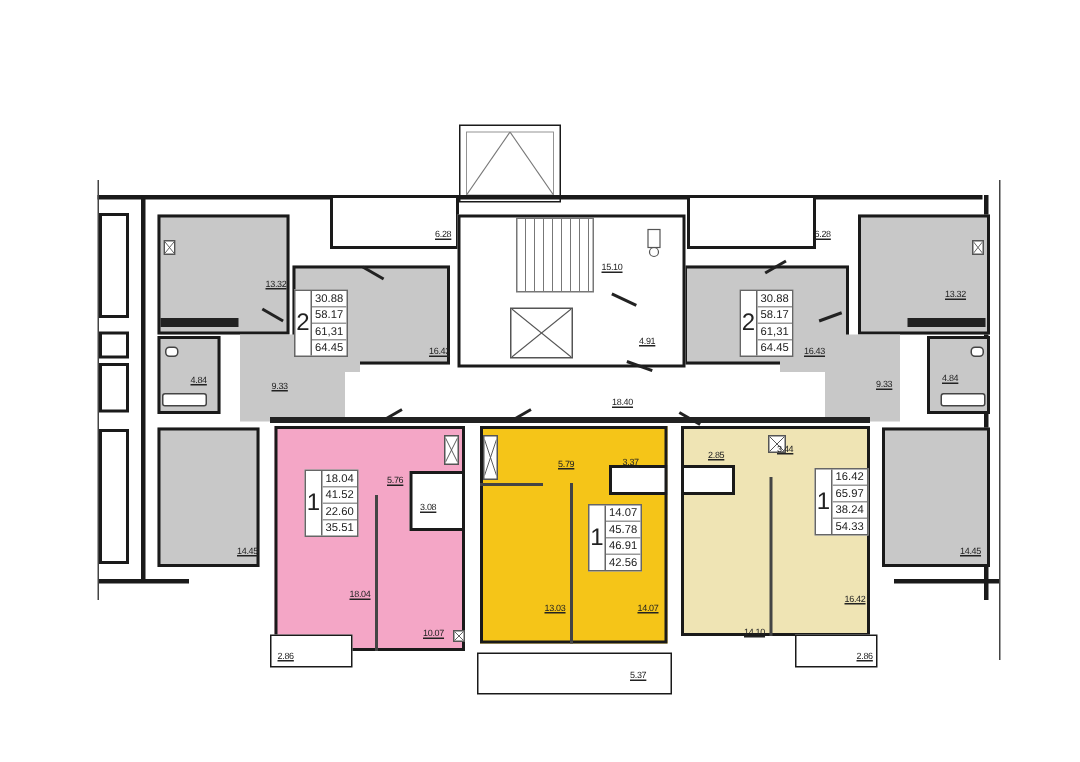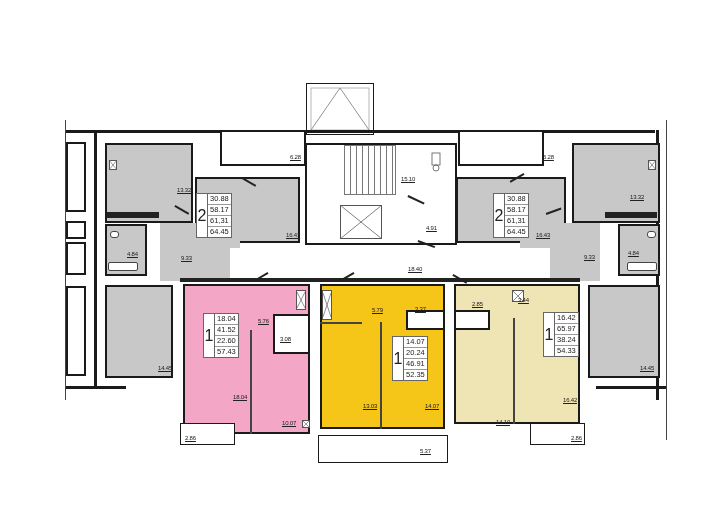--- a/index.html
+++ b/index.html
@@ -153,21 +153,21 @@
   <span class="area" style="left:233px;top:394px;">18.04</span>
   <span class="area" style="left:282px;top:420px;">10.07</span>
   <div class="outline" style="left:180px;top:423px;width:55px;height:22px;border-width:1px;"></div>
   <span class="area" style="left:185px;top:435px;">2.86</span>
   <div class="tag" style="left:203px;top:313px;">
     <div class="rooms">1</div>
     <div class="vals">
       <span>18.04</span>
       <span>41.52</span>
       <span>22.60</span>
-      <span>57.43</span>
+      <span>35.51</span>
     </div>
   </div>
 
   <div class="room" style="left:320px;top:284px;width:125px;height:145px;background:#f5c518;border:2px solid #1a1a1a;"></div>
   <div class="outline" style="left:406px;top:310px;width:39px;height:20px;background:#fff;"></div>
   <div class="thin" style="left:380px;top:322px;width:2px;height:107px;"></div>
   <div class="thin" style="left:320px;top:322px;width:42px;height:2px;"></div>
   <div class="xbox" style="left:322px;top:290px;width:10px;height:30px;">
       <svg viewBox="0 0 10 30">
         <line x1="0" y1="0" x2="10" y2="30" stroke="#555" stroke-width="0.8"></line>
@@ -177,23 +177,23 @@
   <span class="area" style="left:372px;top:307px;">5.79</span>
   <span class="area" style="left:415px;top:306px;">3.37</span>
   <span class="area" style="left:363px;top:403px;">13.03</span>
   <span class="area" style="left:425px;top:403px;">14.07</span>
   <div class="outline" style="left:318px;top:435px;width:130px;height:28px;border-width:1px;"></div>
   <span class="area" style="left:420px;top:448px;">5.37</span>
   <div class="tag" style="left:392px;top:336px;">
     <div class="rooms">1</div>
     <div class="vals">
       <span>14.07</span>
-      <span>20.24</span>
+      <span>45.78</span>
       <span>46.91</span>
-      <span>52.35</span>
+      <span>42.56</span>
     </div>
   </div>
 
   <div class="room" style="left:454px;top:284px;width:126px;height:140px;background:#efe4b4;border:2px solid #1a1a1a;"></div>
   <div class="outline" style="left:454px;top:310px;width:36px;height:20px;background:#fff;"></div>
   <div class="thin" style="left:513px;top:318px;width:2px;height:106px;"></div>
   <div class="xbox" style="left:512px;top:290px;width:12px;height:12px;">
       <svg viewBox="0 0 12 12">
         <line x1="0" y1="0" x2="12" y2="12" stroke="#555" stroke-width="0.8"></line>
         <line x1="12" y1="0" x2="0" y2="12" stroke="#555" stroke-width="0.8"></line>

